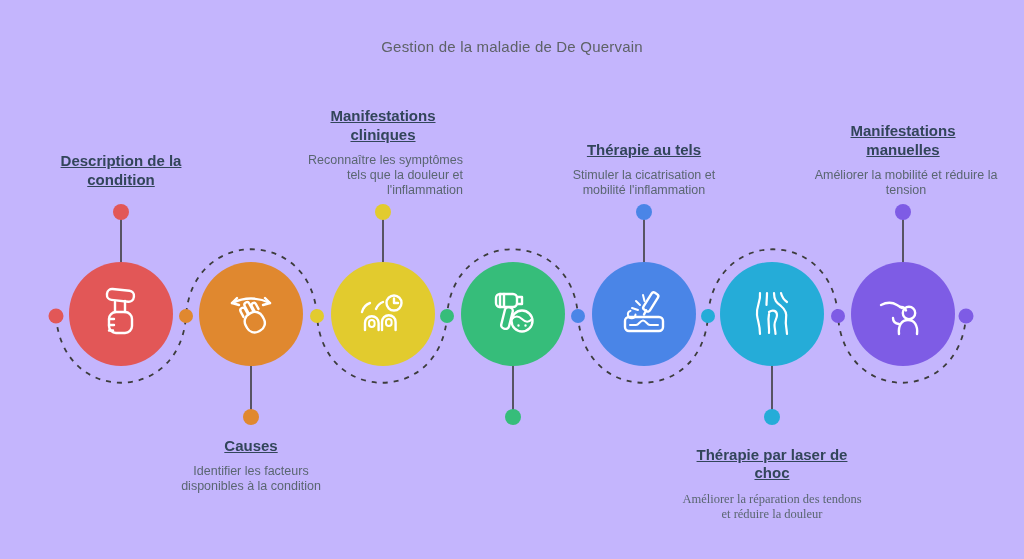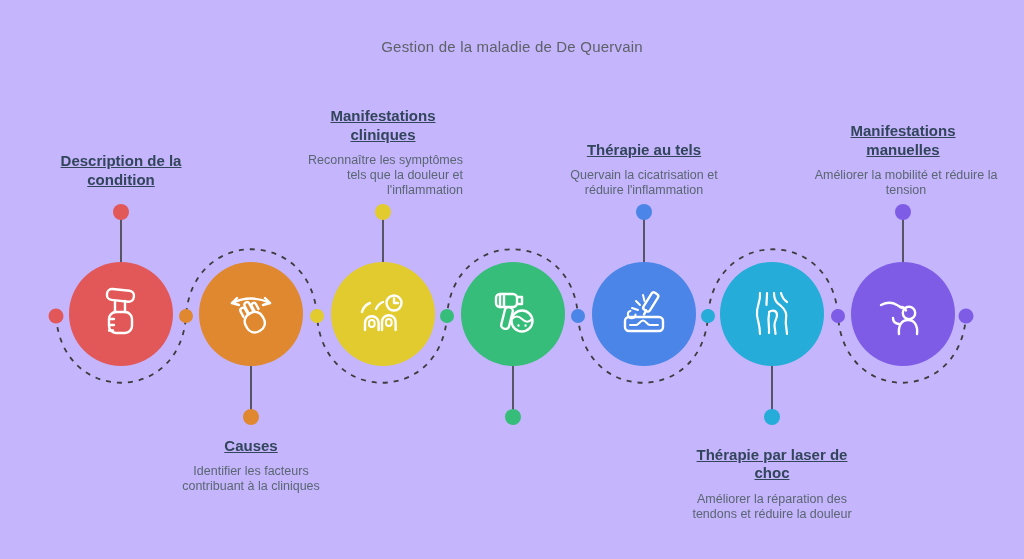--- a/index.html
+++ b/index.html
@@ -149,32 +149,32 @@
     <div class="step-heading" style="max-width:160px;">Description de la condition</div>
   </div>
 
   <div class="text-group top" style="left:288px;width:190px;">
     <div class="step-heading" style="max-width:130px;">Manifestations cliniques</div>
     <div class="step-desc" style="max-width:160px;text-align:right;">Reconnaître les symptômes tels que la douleur et l'inflammation</div>
   </div>
 
   <div class="text-group top" style="left:544px;width:200px;">
     <div class="step-heading">Thérapie au tels</div>
-    <div class="step-desc" style="max-width:170px;">Quervain la cicatrisation et réduire l'inflammation</div>
+    <div class="step-desc" style="max-width:170px;">Stimuler la cicatrisation et mobilité l'inflammation</div>
   </div>
 
   <div class="text-group top" style="left:803px;width:200px;">
     <div class="step-heading" style="max-width:120px;">Manifestations manuelles</div>
     <div class="step-desc" style="max-width:195px;margin-left:6px;">Améliorer la mobilité et réduire la tension</div>
   </div>
 
   <div class="text-group" style="left:146px;top:424px;width:210px;">
     <div class="step-heading">Causes</div>
-    <div class="step-desc" style="max-width:155px;">Identifier les facteurs contribuant à la cliniques</div>
+    <div class="step-desc" style="max-width:155px;">Identifier les facteurs disponibles à la condition</div>
   </div>
 
 
   <div class="text-group" style="left:662px;top:433px;width:220px;">
     <div class="step-heading" style="max-width:180px;">Thérapie par laser de choc</div>
-    <div class="step-desc" style="max-width:190px;">Améliorer la réparation des tendons et réduire la douleur</div>
+    <div class="step-desc" style="max-width:190px;font-family:Liberation Serif, serif;">Améliorer la réparation des tendons et réduire la douleur</div>
   </div>
 
 </div>
 
 </body></html>

